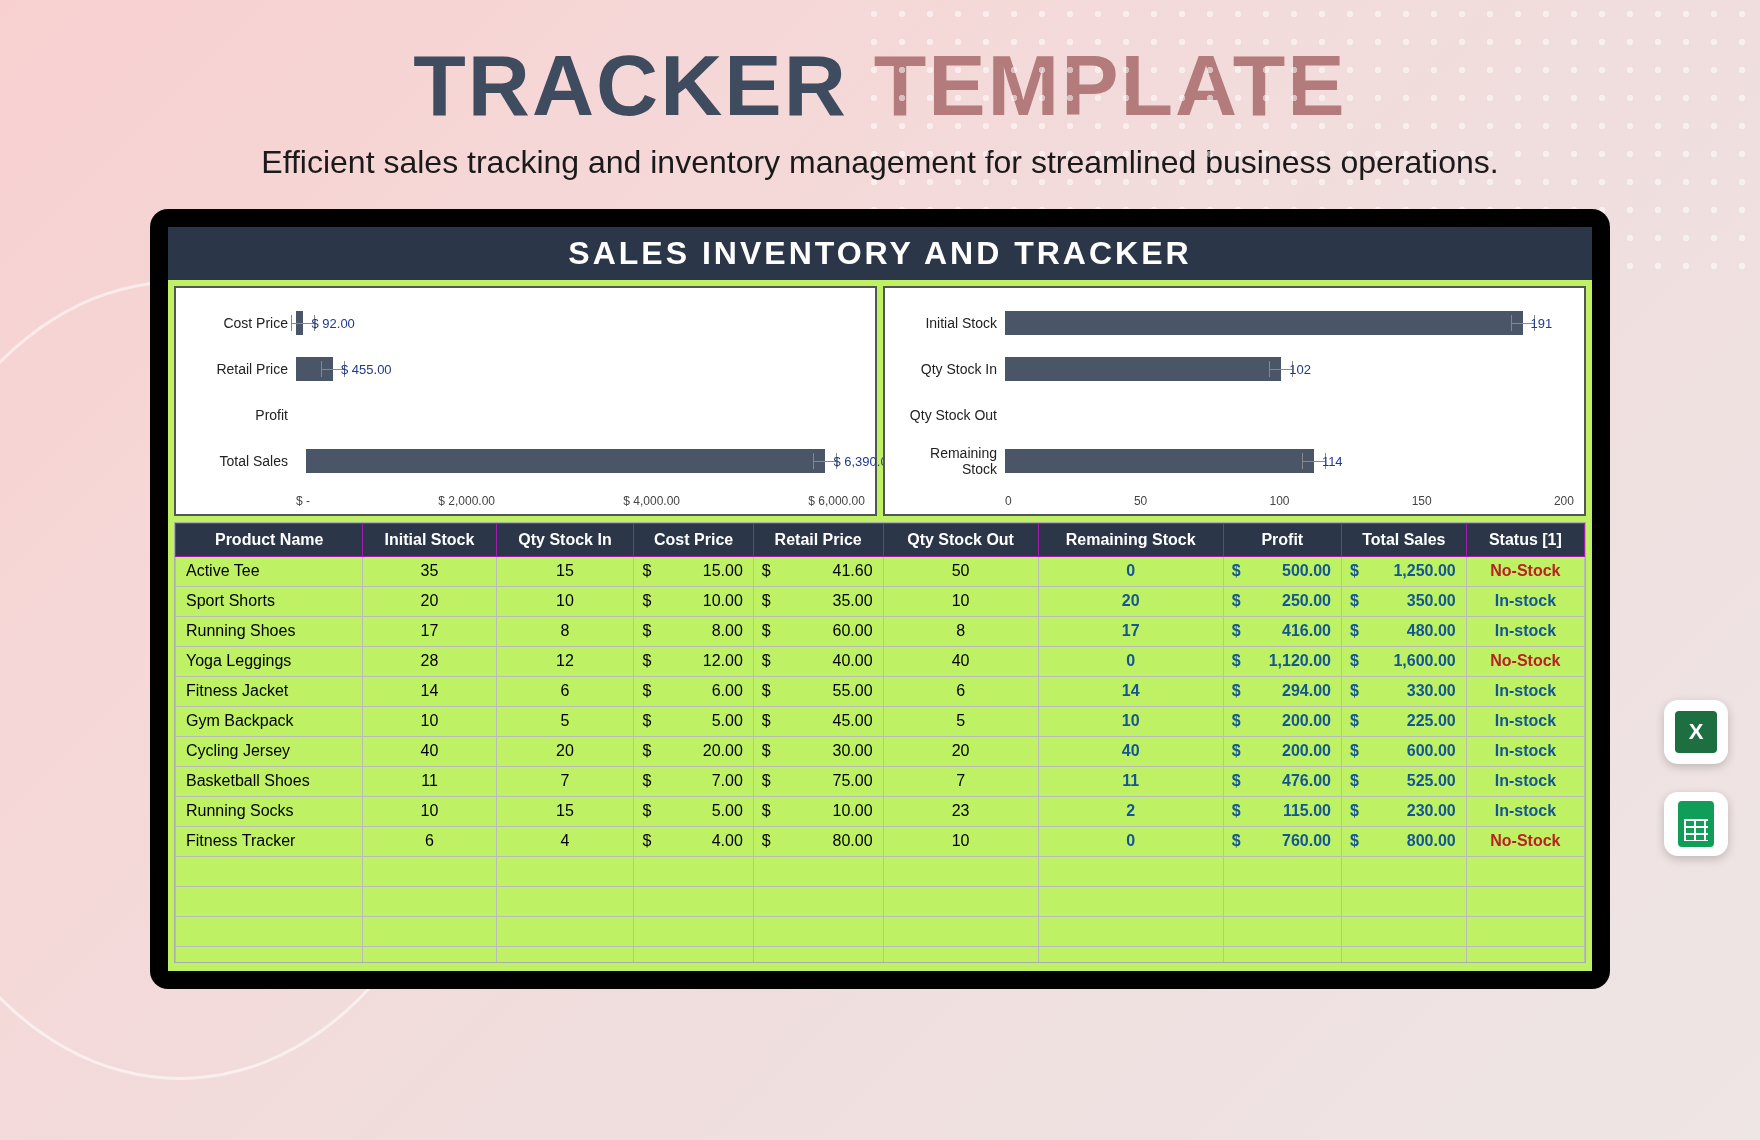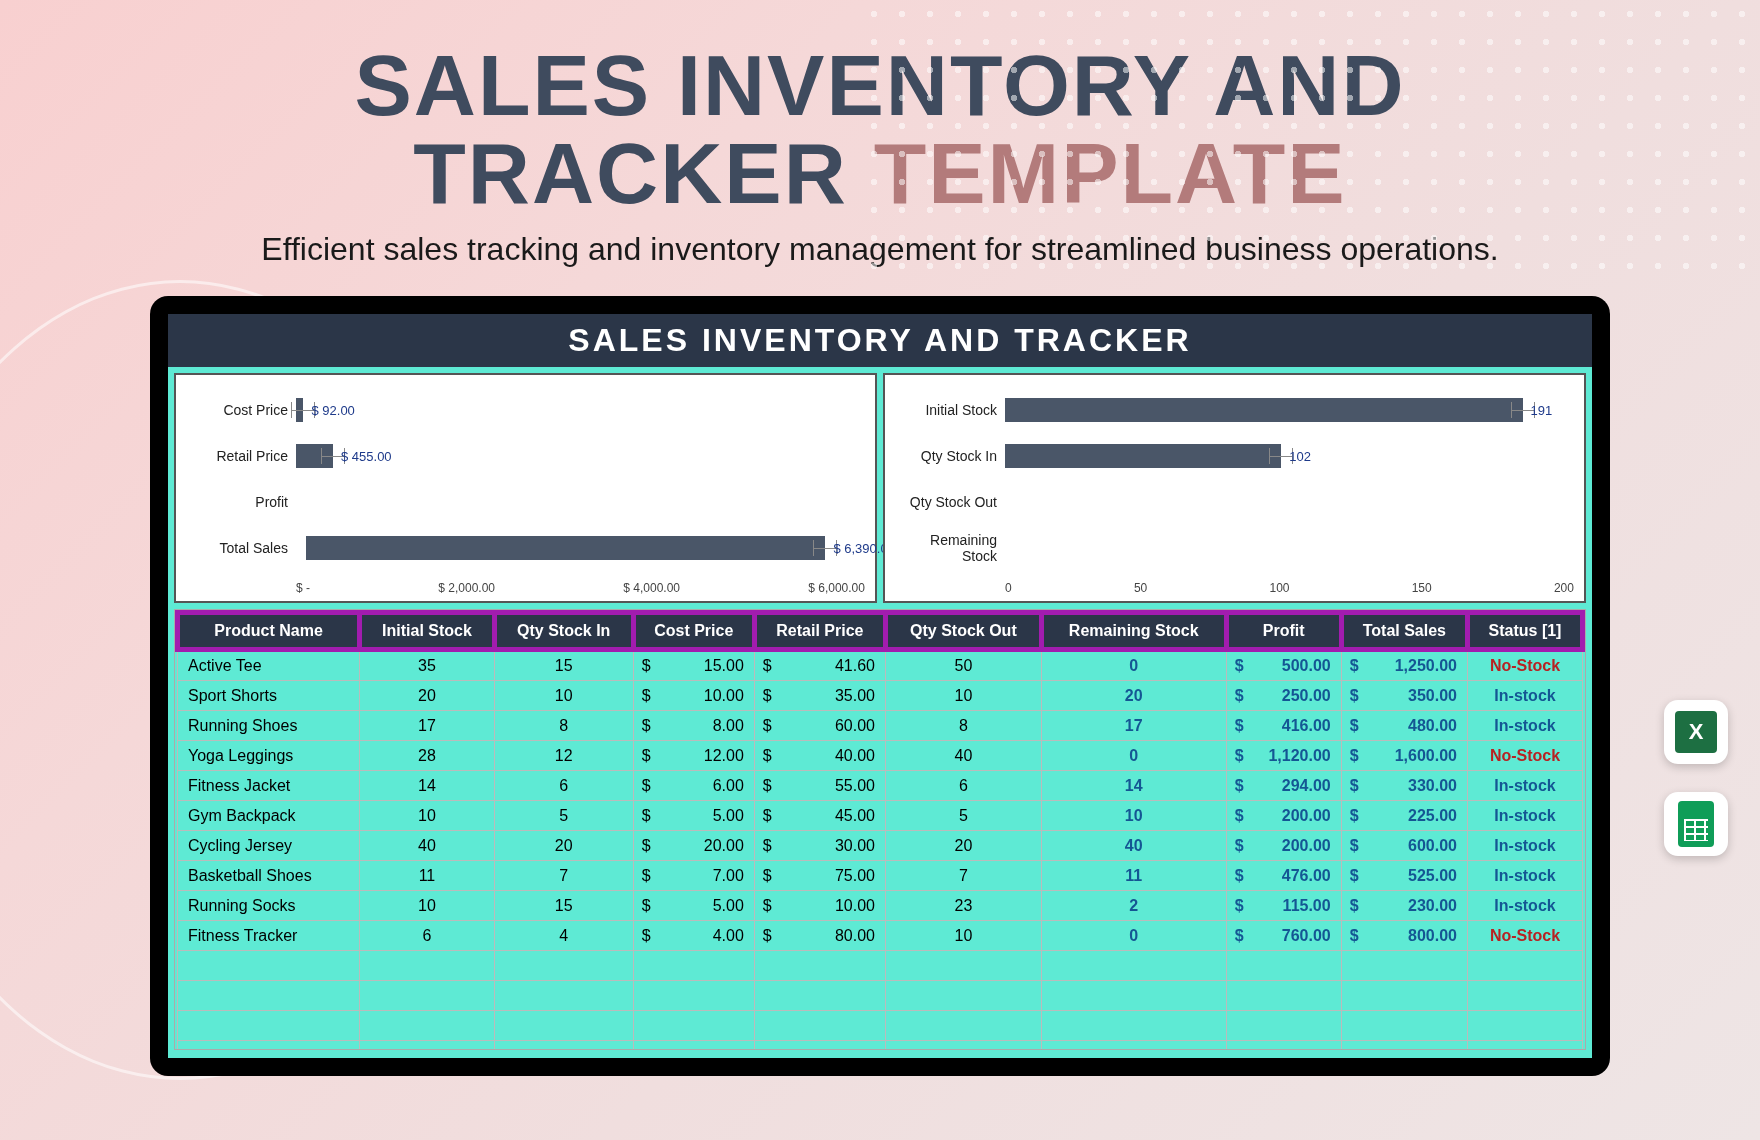--- a/index.html
+++ b/index.html
@@ -5,35 +5,35 @@
 *{box-sizing:border-box;margin:0;padding:0}
 body{font-family:Arial,Helvetica,sans-serif;width:1760px;height:1140px;background:linear-gradient(135deg,#f8d0d0 0%,#f5d8d8 30%,#f0dede 60%,#eee5e5 100%);position:relative;overflow:hidden}
 .dots{position:absolute;top:0;right:0;width:900px;height:280px;background-image:radial-gradient(circle,rgba(255,255,255,.65) 3.5px,transparent 3.5px);background-size:28px 28px;opacity:.8;pointer-events:none}
 .curve{position:absolute;left:-120px;top:280px;width:600px;height:800px;border:3px solid rgba(255,255,255,.55);border-radius:50%;pointer-events:none}
 .title{text-align:center;padding-top:42px;font-weight:900;letter-spacing:2px;line-height:1.02}
 .title .l1{font-size:86px;color:#3f4b5e}
 .title .l2{font-size:86px;color:#3f4b5e}
 .title .accent{color:#b37b7b}
 .subtitle{text-align:center;font-size:32px;color:#1a1a1a;margin-top:14px}
 .monitor{margin:28px auto 0;width:1460px;height:780px;background:#000;border-radius:18px;padding:18px;position:relative}
-.screen{background:#5eead4;width:100%;height:100%;display:flex;flex-direction:column}
+.screen{background:#bef264;width:100%;height:100%;display:flex;flex-direction:column}
 .banner{background:#2b3648;color:#fff;text-align:center;font-weight:800;letter-spacing:3px;font-size:32px;padding:8px 0}
 .charts{display:flex;gap:6px;padding:6px;height:242px}
 .chart{flex:1;border:2px solid #555;background:#fff;position:relative;padding:10px 10px 26px 10px}
 .bar-row{display:flex;align-items:center;height:42px;margin:4px 0}
 .bar-label{width:110px;text-align:right;font-size:14px;color:#222;padding-right:8px}
 .bar-track{flex:1;position:relative}
 .bar{height:24px;background:#4a5668;position:relative}
 .bar-val{position:absolute;left:100%;margin-left:8px;font-size:13px;color:#1e3a8a;white-space:nowrap;top:50%;transform:translateY(-50%)}
 .err-cap{position:absolute;right:-12px;top:50%;transform:translateY(-50%);width:24px;height:16px;border-left:1px solid #888;border-right:1px solid #888}
 .err-cap::after{content:"";position:absolute;top:50%;left:0;right:0;height:1px;background:#888}
 .axis{position:absolute;bottom:6px;left:120px;right:10px;display:flex;justify-content:space-between;font-size:12px;color:#444}
 .table-wrap{flex:1;overflow:hidden;border:1px solid #aaa;margin:0 6px 8px}
 table{width:100%;border-collapse:collapse;font-size:16px}
-th{background:#2b3648;color:#fff;font-weight:700;padding:7px 6px;border:5px solid #a21caf;font-size:16px}
+th{background:#2b3648;color:#fff;font-weight:700;padding:7px 6px;border:1px solid #a21caf;font-size:16px}
 td{border:1px solid #bbb;padding:5px 10px;height:30px}
 td.num{text-align:center}
 td.money{text-align:left;position:relative;padding-left:18px;padding-right:10px}
 td.money .cur{position:absolute;left:8px}
 td.money .amt{float:right}
 td.calc{color:#145693;font-weight:700;text-align:center}
 td.calc-money{color:#145693;font-weight:700;position:relative;padding-left:18px}
 td.calc-money .cur{position:absolute;left:8px}
 td.calc-money .amt{float:right}
 td.status{font-weight:700;text-align:center}
@@ -46,21 +46,20 @@
 .sheets-ic{width:36px;height:46px;background:#0f9d58;border-radius:4px;position:relative}
 .sheets-ic::after{content:"";position:absolute;top:18px;left:6px;right:6px;bottom:6px;background:repeating-linear-gradient(#fff 0 2px,transparent 2px 7px),repeating-linear-gradient(90deg,#fff 0 2px,transparent 2px 10px)}
 </style>
 </head>
 <body>
 
 <div class="dots"></div>
 <div class="curve"></div>
 
 <div class="title">
-  <div class="l1">SALES INVENTORY AND</div>
   <div class="l2">
     <span>TRACKER </span><span class="accent">TEMPLATE</span>
   </div>
 </div>
 <div class="subtitle">Efficient sales tracking and inventory management for streamlined business operations.</div>
 
 <div class="monitor">
   <div class="screen">
     <div class="banner">SALES INVENTORY AND TRACKER</div>
 
@@ -120,20 +119,26 @@
                 <div class="err-cap"></div>
                 <span class="bar-val">102</span>
               </div>
             </div>
           </div>
           <div class="bar-row">
             <div class="bar-label">Qty Stock Out</div>
           </div>
           <div class="bar-row">
             <div class="bar-label">Remaining Stock</div>
+            <div class="bar-track">
+              <div class="bar" style="width: 54.2857%;">
+                <div class="err-cap"></div>
+                <span class="bar-val">114</span>
+              </div>
+            </div>
           </div>
           <div class="axis" id="axis1">
             <span>0</span>
             <span>50</span>
             <span>100</span>
             <span>150</span>
             <span>200</span>
           </div>
       </div>
     </div>

